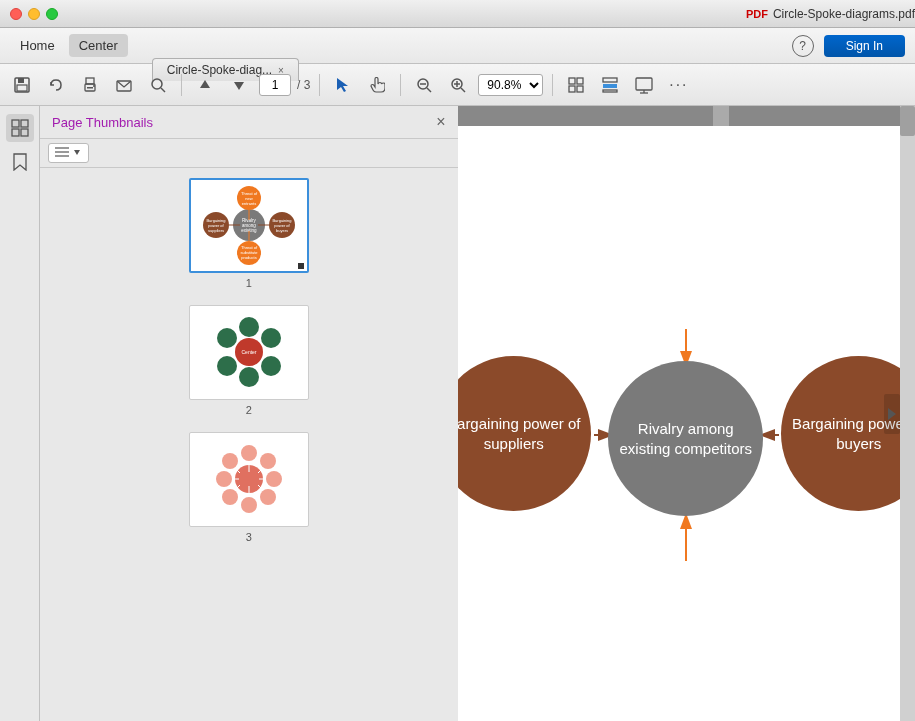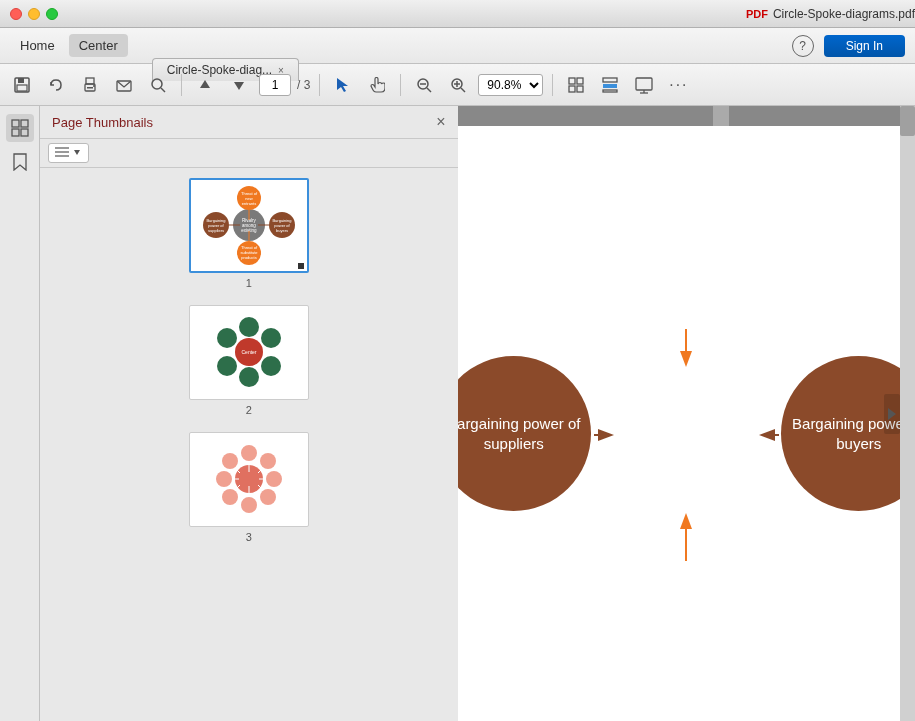--- a/index.html
+++ b/index.html
@@ -121,21 +121,21 @@
       display: flex;
       flex-direction: column;
     }
     .sidebar-header {
       padding: 8px 12px;
       display: flex;
       align-items: center;
       justify-content: space-between;
       border-bottom: 1px solid #c8c8c8;
     }
-    .sidebar-title { font-size: 13px; font-weight: 500; color: #7f1d1d; }
+    .sidebar-title { font-size: 13px; font-weight: 500; color: #a21caf; }
     .close-btn { cursor: pointer; color: #666; font-size: 16px; line-height: 1; }
     .sidebar-toolbar {
       padding: 4px 8px;
       border-bottom: 1px solid #c8c8c8;
       display: flex;
       gap: 4px;
     }
     .sidebar-tool-btn {
       padding: 3px 6px; font-size: 11px; border: 1px solid #bbb; border-radius: 3px; background: white; cursor: pointer; display: flex; align-items: center; gap: 3px;
     }
@@ -521,20 +521,23 @@
 
           <line x1="270" y1="188" x2="270" y2="222" stroke="#f07820" stroke-width="2" marker-end="url(#arrowOrange)"></line>
 
           <line x1="178" y1="294" x2="194" y2="294" stroke="#8b4a2a" stroke-width="2" marker-end="url(#arrowBrown)"></line>
 
           <line x1="363" y1="294" x2="347" y2="294" stroke="#8b4a2a" stroke-width="2" marker-end="url(#arrowBrown)"></line>
 
           <line x1="270" y1="420" x2="270" y2="376" stroke="#f07820" stroke-width="2" marker-end="url(#arrowOrange)"></line>
         </svg>
 
+        <div class="circle circle-center">
+          <span>Rivalry among existing competitors</span>
+        </div>
 
 
         <div class="circle circle-left">
           <span>Bargaining power of suppliers</span>
         </div>
 
         <div class="circle circle-right">
           <span>Bargaining power of buyers</span>
         </div>
 

